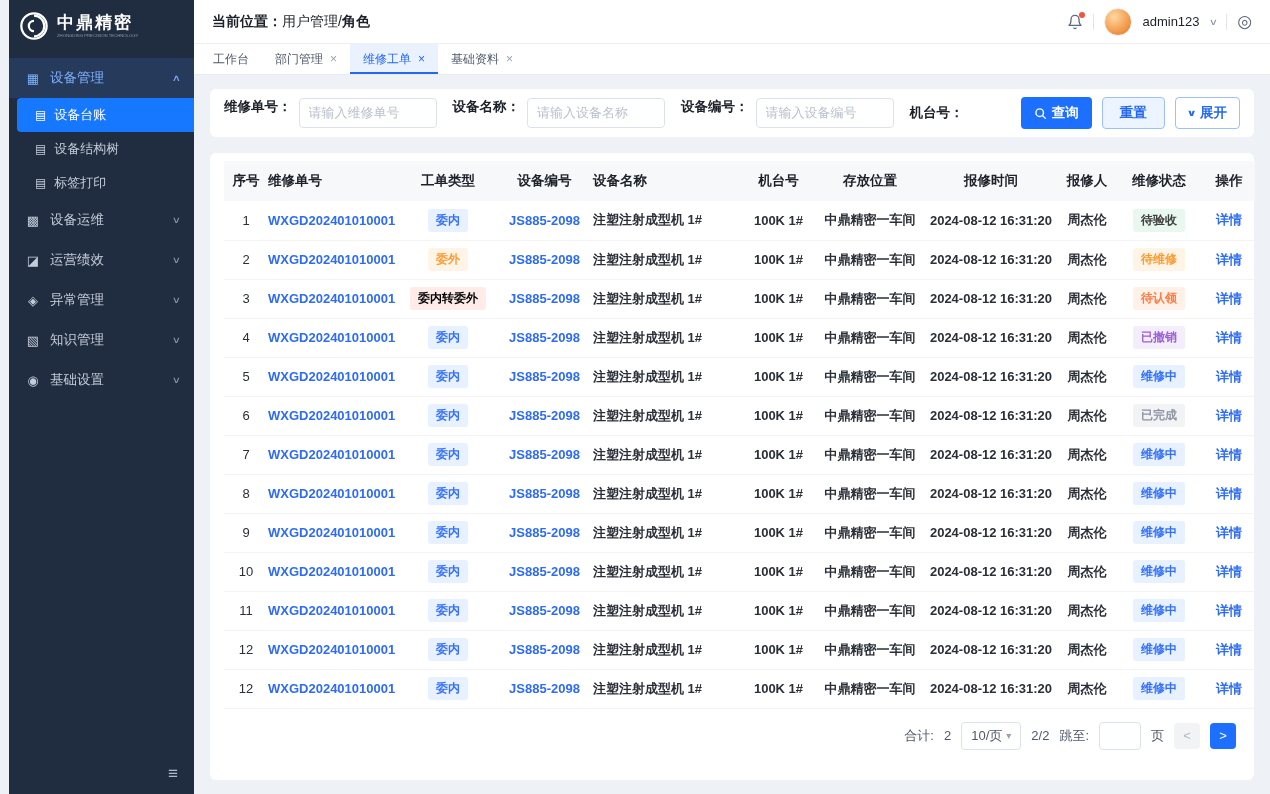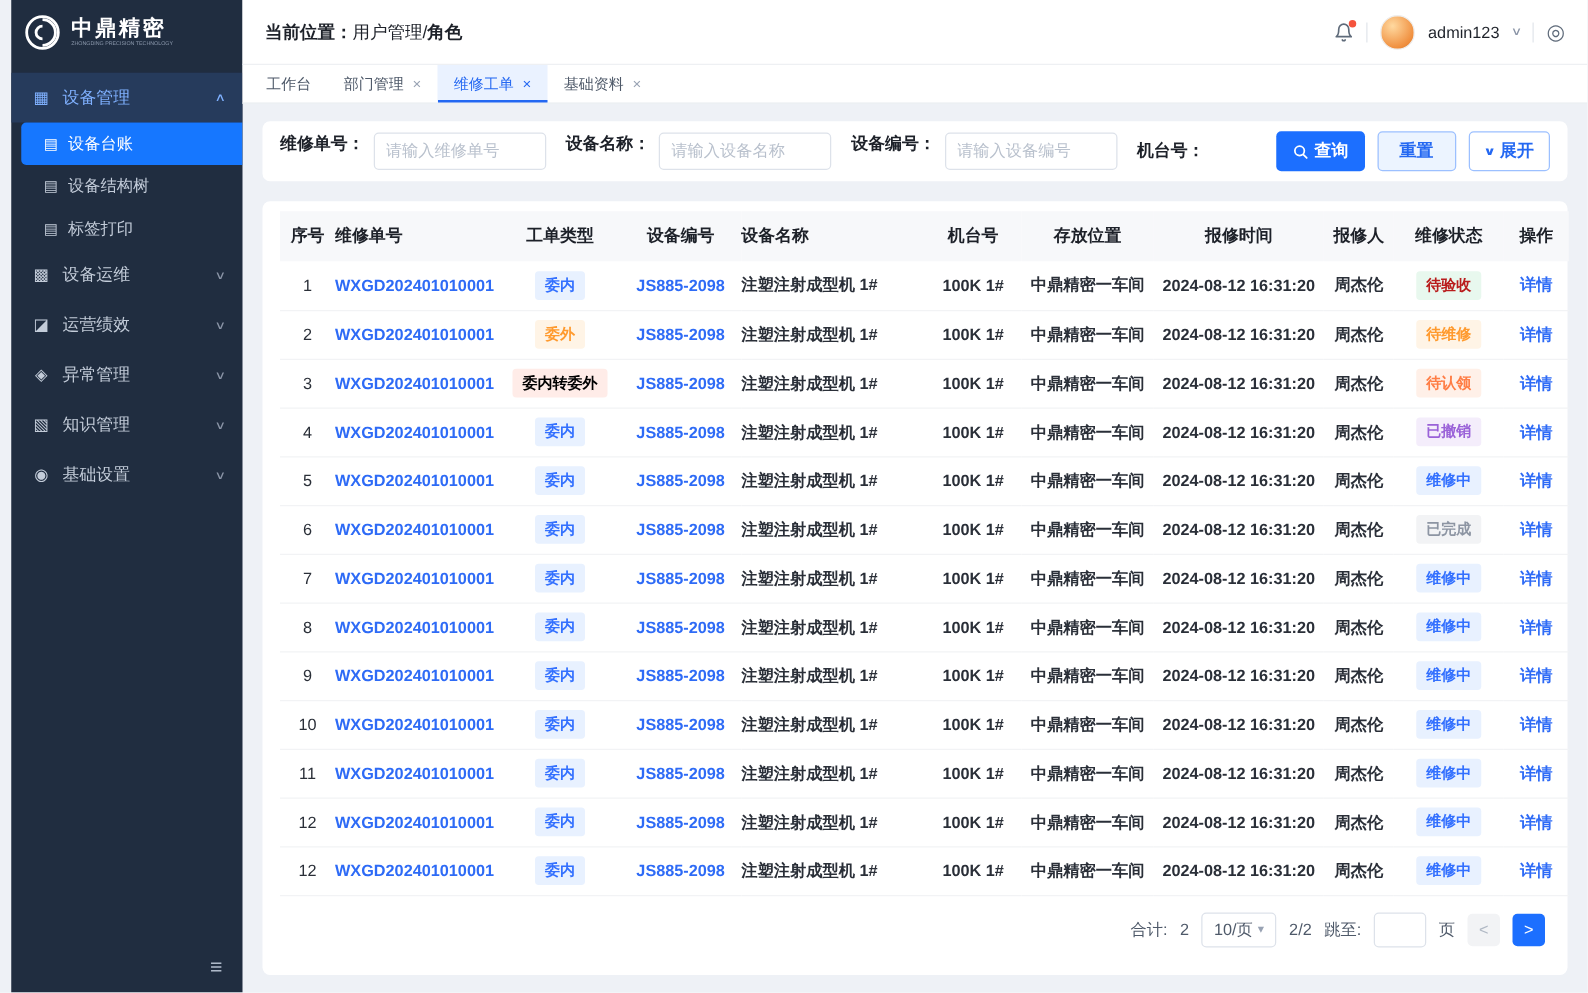--- a/index.html
+++ b/index.html
@@ -20,21 +20,21 @@
   .menu-item.parent-active .mi-caret { color:#7fb0fe; }
   .submenu-item { height:34px; display:flex; align-items:center; gap:8px; padding:0 14px 0 26px; font-size:13px; color:#c3ccd9; cursor:pointer; }
   .submenu-item .doc-icon { font-size:12px; color:inherit; }
   .submenu-item.active { background:#1677ff; color:#fff; margin-left:8px; padding-left:18px; border-radius:4px 0 0 4px; }
   .collapse-bar { padding:10px 16px; display:flex; justify-content:flex-end; }
   .collapse-icon { font-size:17px; color:#aeb9c9; cursor:pointer; }
 
   
   .main { flex:1; display:flex; flex-direction:column; min-width:0; }
 
-  .topbar { height:52px; background:#fff; border-bottom:1px solid #eef0f3; display:flex; align-items:center; justify-content:space-between; padding:0 18px; }
+  .topbar { height:44px; background:#fff; border-bottom:1px solid #eef0f3; display:flex; align-items:center; justify-content:space-between; padding:0 18px; }
   .breadcrumb { font-size:14px; color:#1d2129; }
   .bc-label { font-weight:700; }
   .bc-current { font-weight:700; }
   .top-right { display:flex; align-items:center; gap:10px; }
   .bell-wrap { position:relative; display:flex; cursor:pointer; }
   .bell-dot { position:absolute; top:-2px; right:-2px; width:6px; height:6px; border-radius:50%; background:#f5533d; }
   .avatar { width:28px; height:28px; border-radius:50%; background:radial-gradient(circle at 35% 30%, #ffd9a0, #f09040 70%, #d97223); border:1px solid #eee; cursor:pointer; }
   .username { font-size:13px; color:#1d2129; cursor:pointer; }
   .user-caret { font-size:9px; color:#8a94a6; transform:scaleX(1.4); cursor:pointer; }
   .v-divider { width:1px; height:16px; background:#e2e6ec; }
@@ -260,21 +260,21 @@
               <tr>
                 <td class="al-c"><span>1</span></td>
                 <td class="al-l"><span class="link">WXGD202401010001</span></td>
                 <td class="al-c"><span class="badge" style="background: rgb(232, 241, 255); color: rgb(51, 112, 255);">委内</span></td>
                 <td class="al-c"><span class="link">JS885-2098</span></td>
                 <td class="al-l"><span class="cell-strong">注塑注射成型机 1#</span></td>
                 <td class="al-c"><span class="cell-strong">100K 1#</span></td>
                 <td class="al-c"><span class="cell-strong">中鼎精密一车间</span></td>
                 <td class="al-c"><span class="cell-strong">2024-08-12 16:31:20</span></td>
                 <td class="al-c"><span class="cell-strong">周杰伦</span></td>
-                <td class="al-c"><span class="badge" style="background: rgb(232, 248, 238); color: #b91c1c;">待验收</span></td>
+                <td class="al-c"><span class="badge" style="background: rgb(232, 248, 238); color: #404040;">待验收</span></td>
                 <td class="al-c"><span class="link">详情</span></td>
               </tr>
               <tr>
                 <td class="al-c"><span>2</span></td>
                 <td class="al-l"><span class="link">WXGD202401010001</span></td>
                 <td class="al-c"><span class="badge" style="background: rgb(255, 244, 230); color: rgb(255, 154, 46);">委外</span></td>
                 <td class="al-c"><span class="link">JS885-2098</span></td>
                 <td class="al-l"><span class="cell-strong">注塑注射成型机 1#</span></td>
                 <td class="al-c"><span class="cell-strong">100K 1#</span></td>
                 <td class="al-c"><span class="cell-strong">中鼎精密一车间</span></td>

